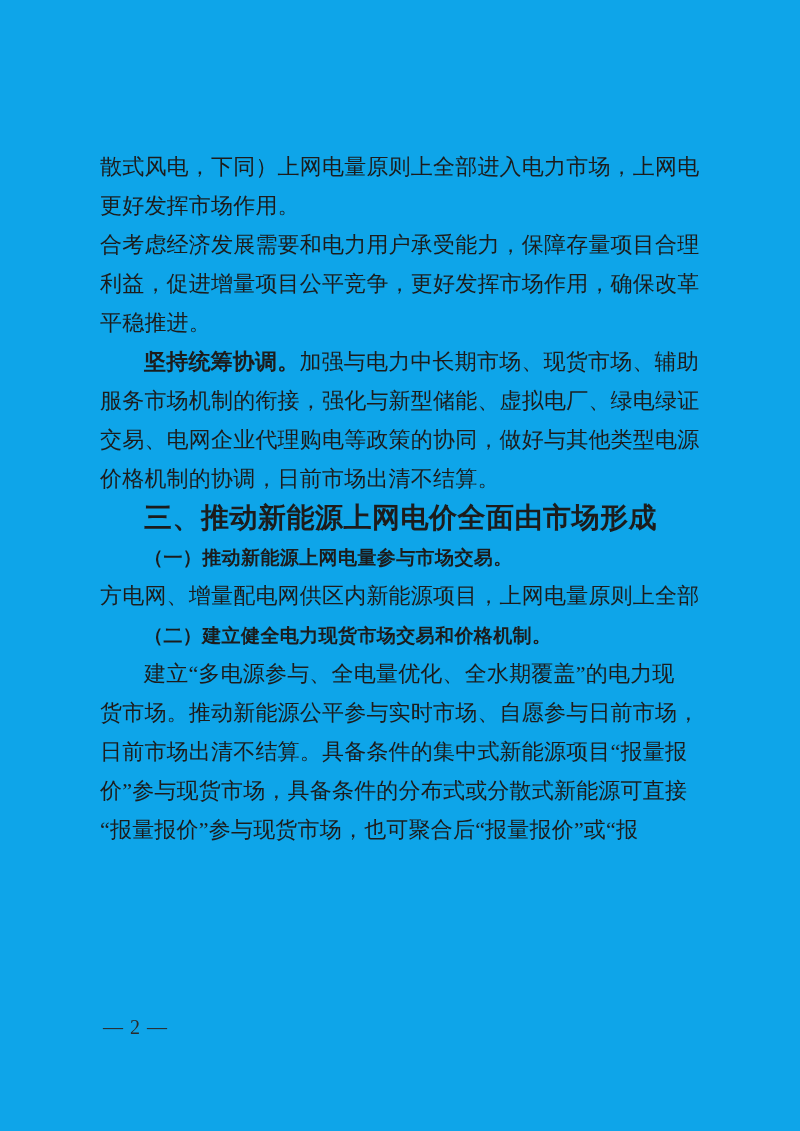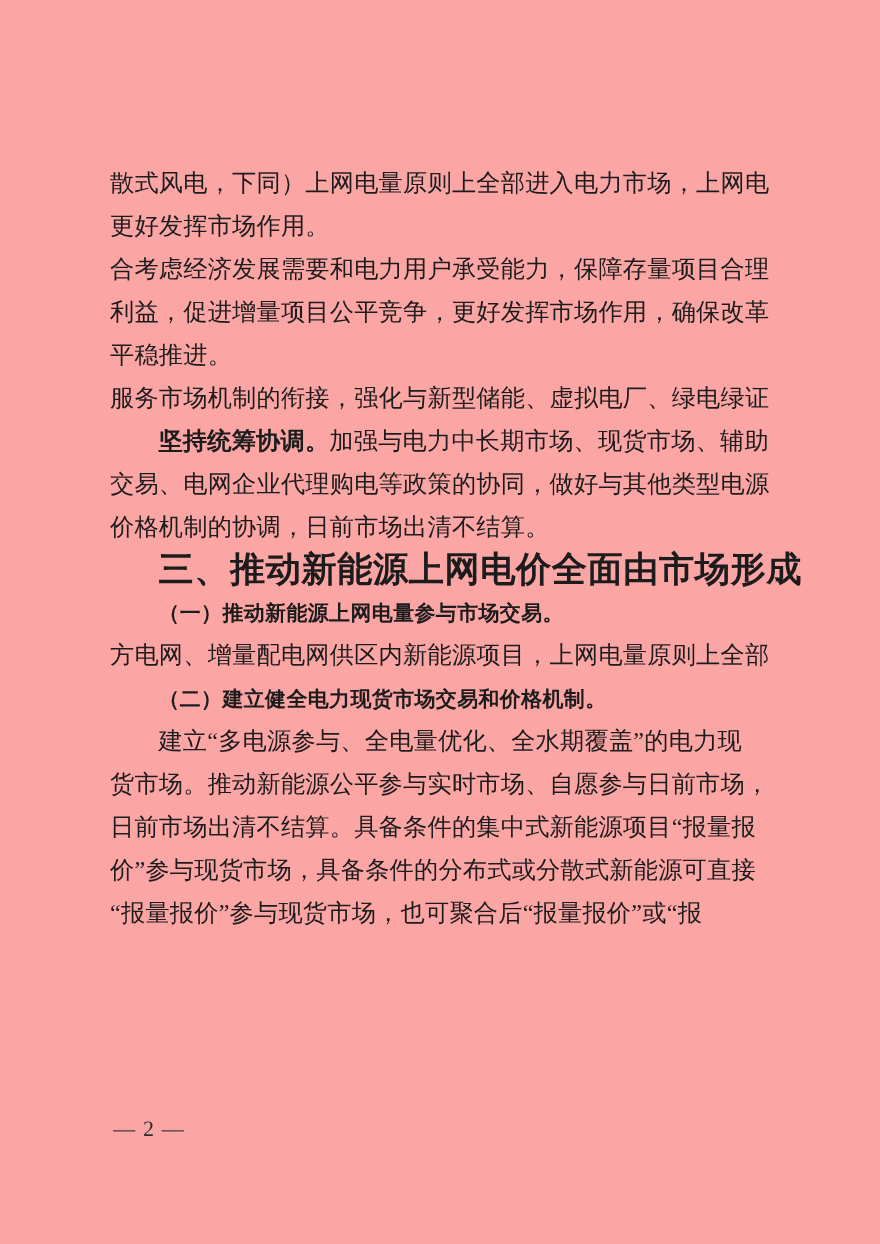--- a/index.html
+++ b/index.html
@@ -5,21 +5,21 @@
   html, body {
     margin: 0;
     padding: 0;
     background: #e9e9e9;
   }
   .page {
     position: relative;
     width: 800px;
     height: 1131px;
     margin: 0 auto;
-    background: #fca5a5;
+    background: #0ea5e9;
     overflow: hidden;
   }
   .text-block {
     position: absolute;
     left: 100px;
     top: 147px;
     width: 608px;
   }
   .line {
     height: 39px;
@@ -37,21 +37,21 @@
     font-family: "Liberation Serif", "DejaVu Serif", serif;
     font-weight: normal;
   }
   .seg-lead {
     font-family: "Liberation Serif", "DejaVu Serif", serif;
     font-weight: bold;
   }
   .seg-h1 {
     font-family: "Liberation Sans", "DejaVu Sans", sans-serif;
     font-weight: bold;
-    font-size: 32px;
+    font-size: 28px;
     letter-spacing: 0.5px;
   }
   .seg-h2 {
     font-family: Liberation Mono, monospace;
     font-weight: bold;
     font-size: 19px;
     letter-spacing: 0.4px;
   }
   .page-footer {
     position: absolute;
@@ -70,22 +70,22 @@
 </head>
 <body>
 
 <div class="page">
   <main class="text-block" id="text-block">
       <div class="line"><span class="seg-body">散式风电，下同）上网电量原则上全部进入电力市场，上网电</span></div>
       <div class="line"><span class="seg-body">更好发挥市场作用。</span></div>
       <div class="line"><span class="seg-body">合考虑经济发展需要和电力用户承受能力，保障存量项目合理</span></div>
       <div class="line"><span class="seg-body">利益，促进增量项目公平竞争，更好发挥市场作用，确保改革</span></div>
       <div class="line"><span class="seg-body">平稳推进。</span></div>
+      <div class="line indent"><span class="seg-lead">坚持统筹协调。</span><span class="seg-body">加强与电力中长期市场、现货市场、辅助</span></div>
       <div class="line"><span class="seg-body">服务市场机制的衔接，强化与新型储能、虚拟电厂、绿电绿证</span></div>
-      <div class="line indent"><span class="seg-lead">坚持统筹协调。</span><span class="seg-body">加强与电力中长期市场、现货市场、辅助</span></div>
       <div class="line"><span class="seg-body">交易、电网企业代理购电等政策的协同，做好与其他类型电源</span></div>
       <div class="line"><span class="seg-body">价格机制的协调，日前市场出清不结算。</span></div>
       <div class="line indent"><span class="seg-h1">三、推动新能源上网电价全面由市场形成</span></div>
       <div class="line indent"><span class="seg-h2">（一）推动新能源上网电量参与市场交易。</span></div>
       <div class="line"><span class="seg-body">方电网、增量配电网供区内新能源项目，上网电量原则上全部</span></div>
       <div class="line indent"><span class="seg-h2">（二）建立健全电力现货市场交易和价格机制。</span></div>
       <div class="line indent"><span class="seg-body">建立“多电源参与、全电量优化、全水期覆盖”的电力现</span></div>
       <div class="line"><span class="seg-body">货市场。推动新能源公平参与实时市场、自愿参与日前市场，</span></div>
       <div class="line"><span class="seg-body">日前市场出清不结算。具备条件的集中式新能源项目“报量报</span></div>
       <div class="line"><span class="seg-body">价”参与现货市场，具备条件的分布式或分散式新能源可直接</span></div>

